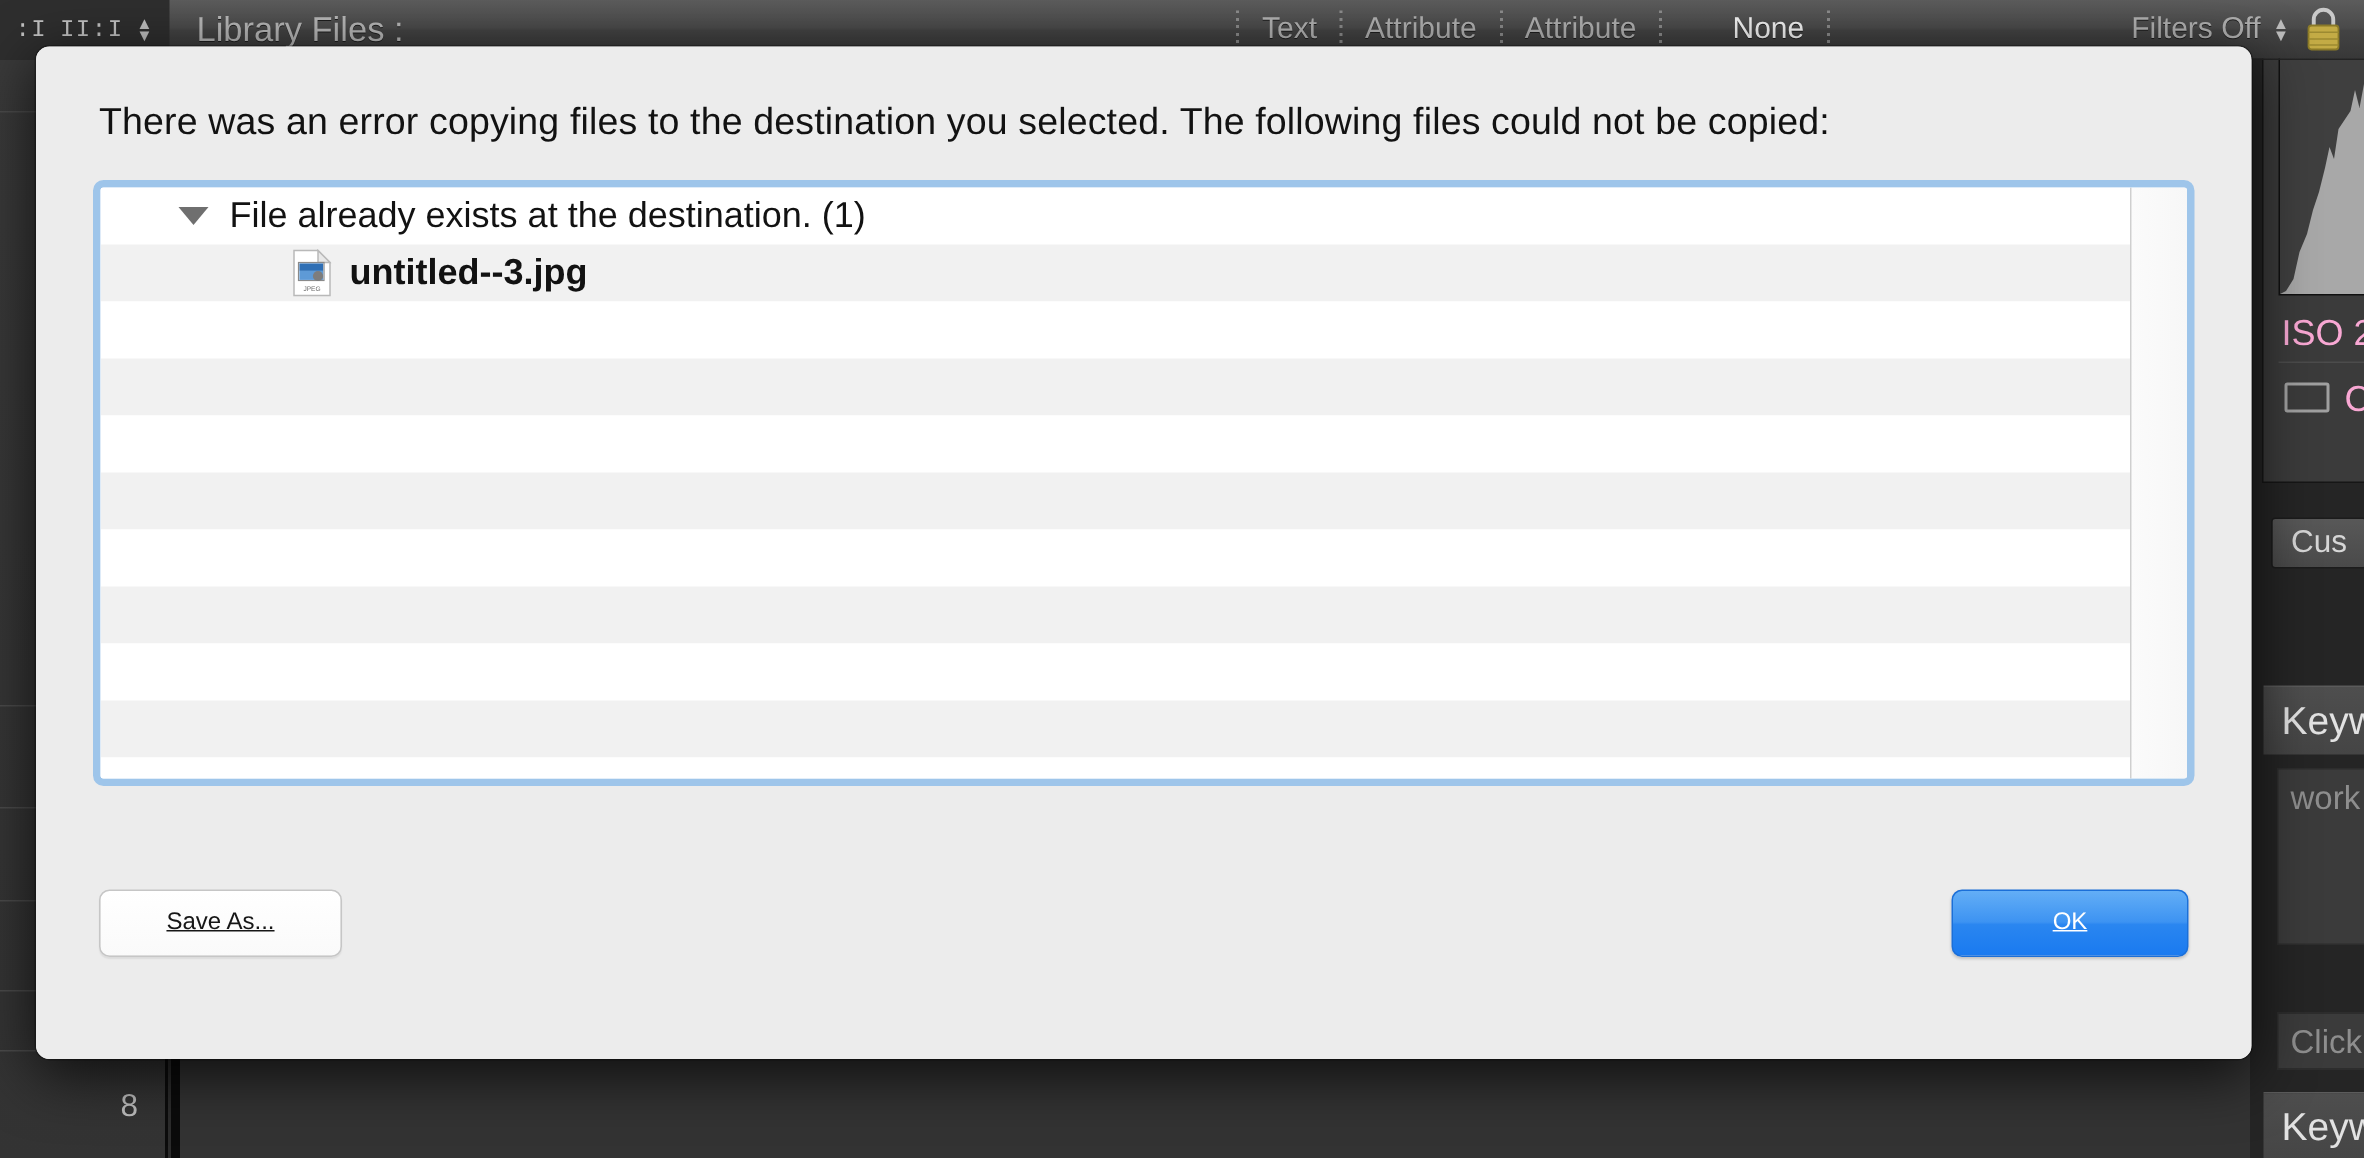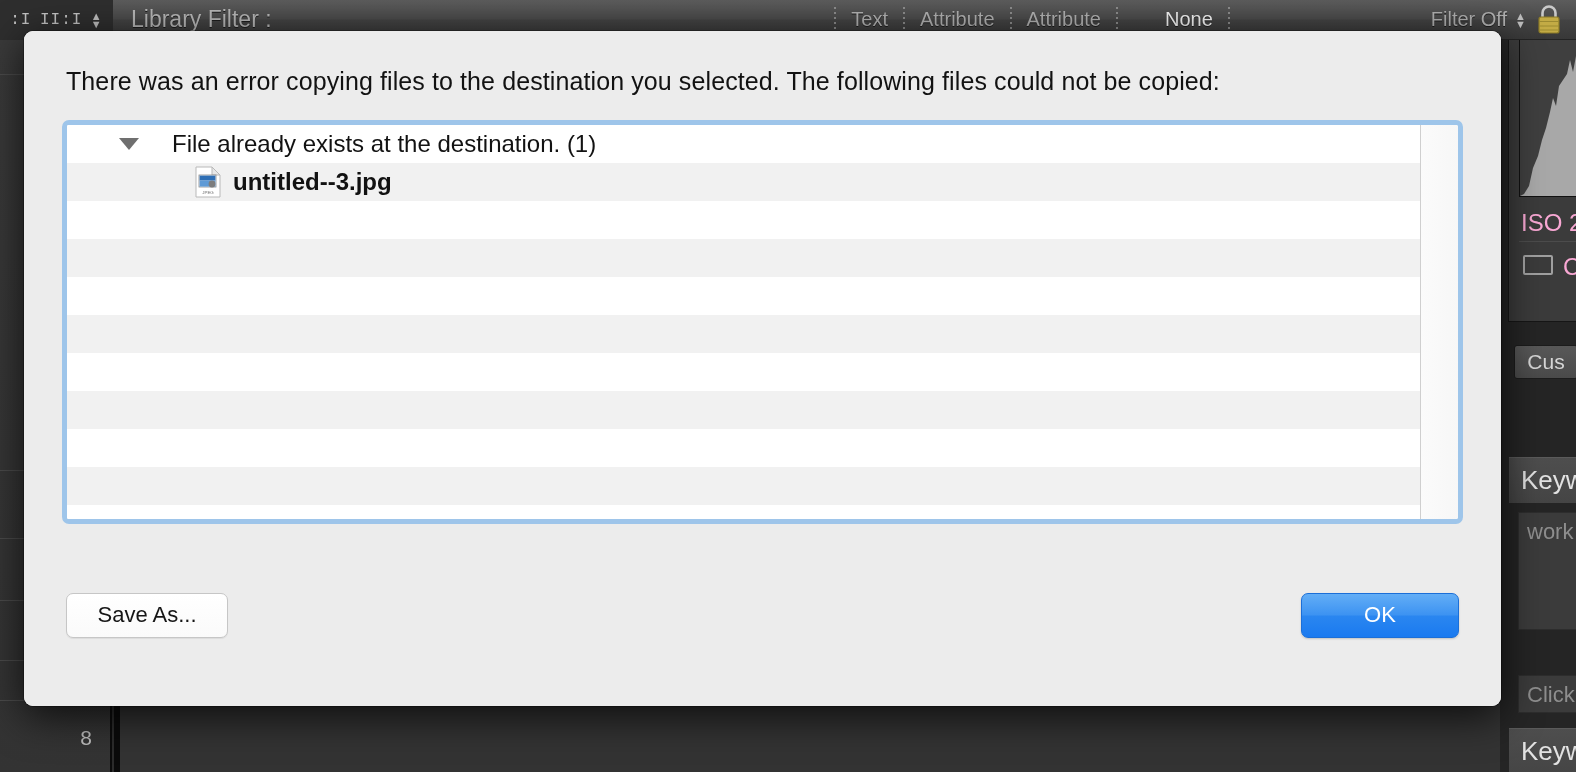--- a/index.html
+++ b/index.html
@@ -313,21 +313,21 @@
     overflow: hidden;
   }
   .row {
     height: 38px;
     display: flex;
     align-items: center;
     font-size: 24px;
     color: #121212;
     padding-left: 8px;
   }
-  .row.odd { background: #ffffff; gap: 19px; }
+  .row.odd { background: #ffffff; }
   .row.even { background: #f1f1f1; }
 
   .disclosure {
     width: 0; height: 0;
     border-left: 10px solid transparent;
     border-right: 10px solid transparent;
     border-top: 12px solid #6f6f6f;
     margin: 0 14px 0 44px;
     flex: none;
   }
@@ -347,23 +347,24 @@
   .dlg-footer {
     flex: 1;
     display: flex;
     align-items: center;
     justify-content: space-between;
     padding: 0 4px;
   }
 
   .btn {
     font-family: "Liberation Sans", sans-serif;
-    font-size: 22px;
+    font-size: 16px;
     border-radius: 7px;
     cursor: default;
+    text-decoration: underline;
   }
   .btn-secondary {
     min-width: 162px;
     height: 45px;
     background: linear-gradient(to bottom, #ffffff, #fafafa);
     border: 1px solid #c6c6c6;
     color: #161616;
     box-shadow: 0 1px 1px rgba(0,0,0,.07);
   }
   .btn-primary {
@@ -424,35 +425,35 @@
       <div class="rp-header" style="top:728px;">Keyw</div>
     </div>
 
     <div class="filter-bar">
       <div class="lm-corner">
         <span class="glyph">:I</span>
         <span class="glyph">II:I</span>
         <span class="updown">▲<br>▼</span>
       </div>
 
-      <div class="filter-label">Library Filter :</div>
+      <div class="filter-label">Library Files :</div>
 
       <div class="filter-tabs">
         <div class="dotsep"></div>
         <div class="ftab">Text</div>
         <div class="dotsep"></div>
         <div class="ftab">Attribute</div>
         <div class="dotsep"></div>
         <div class="ftab">Attribute</div>
         <div class="dotsep"></div>
         <div class="ftab active">None</div>
         <div class="dotsep"></div>
 
         <div class="filters-off-wrap">
-          <span class="filters-off">Filter Off</span>
+          <span class="filters-off">Filters Off</span>
           <span class="updown">▲<br>▼</span>
           <svg class="lock-icon" width="30" height="34" viewBox="0 0 30 34">
             <path d="M8.5 14 V10 a6.5 6.5 0 0 1 13 0 V14" fill="none" stroke="#c9c9c9" stroke-width="2.6"></path>
             <rect x="5" y="14" width="20" height="16" rx="2" fill="#c3ab45" stroke="#8b7a28" stroke-width="1.2"></rect>
             <line x1="5" y1="18.5" x2="25" y2="18.5" stroke="#9c8a31" stroke-width="1"></line>
             <line x1="5" y1="23" x2="25" y2="23" stroke="#9c8a31" stroke-width="1"></line>
             <line x1="5" y1="27" x2="25" y2="27" stroke="#9c8a31" stroke-width="1"></line>
           </svg>
         </div>
       </div>

